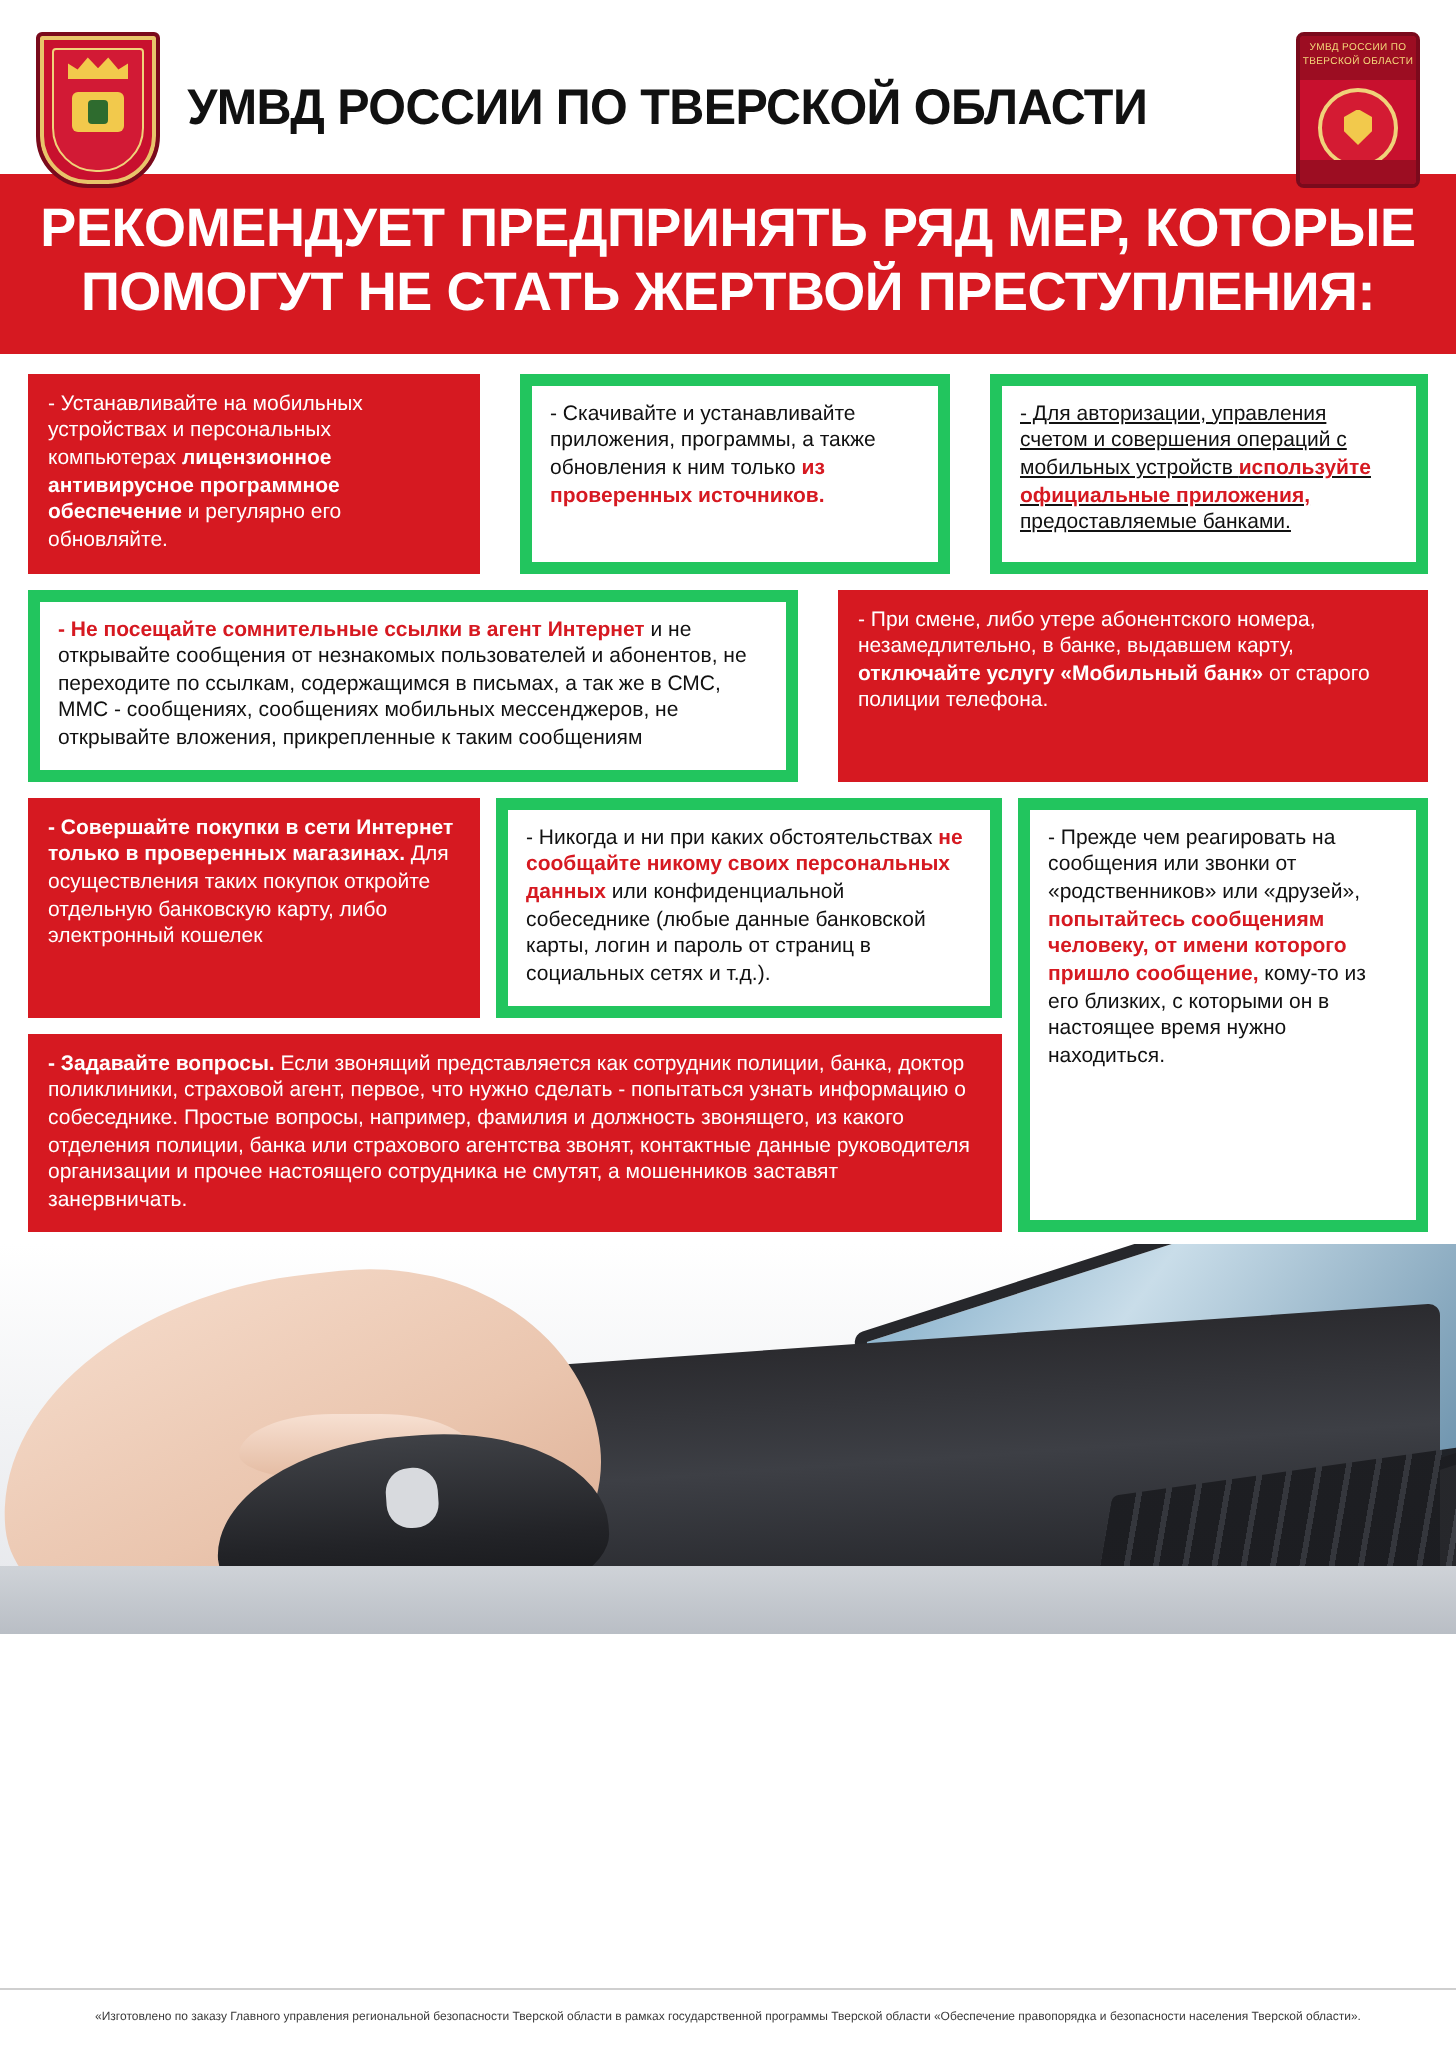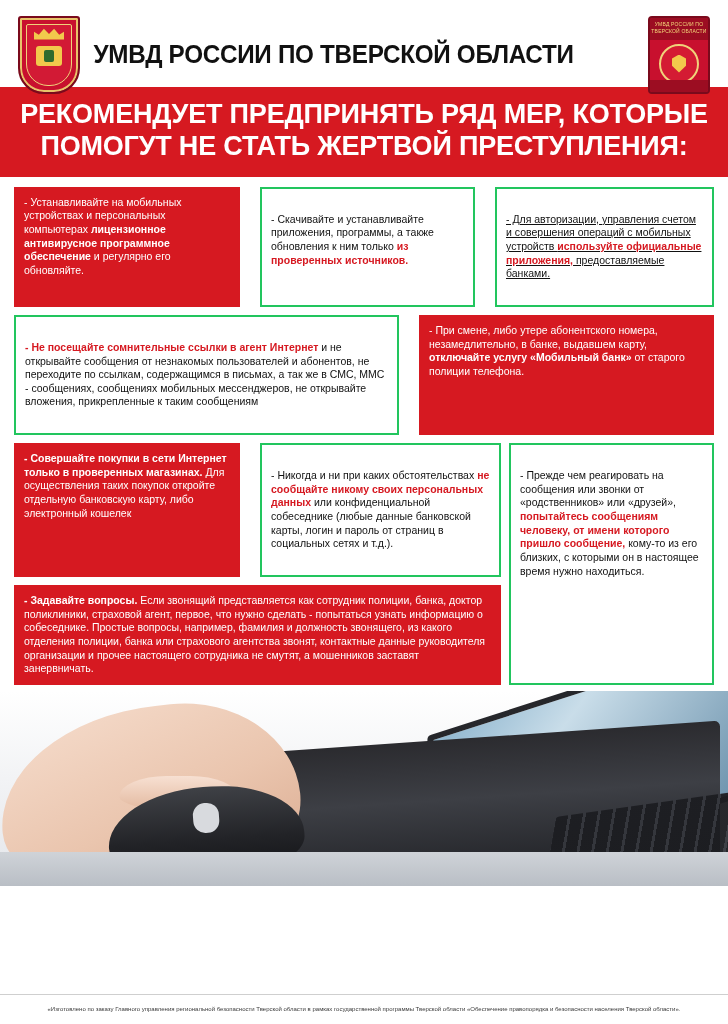--- a/index.html
+++ b/index.html
@@ -176,22 +176,22 @@
     background: #d61921;
     color: #ffffff;
     padding: 9px 10px 9px 10px;
     box-sizing: border-box;
     font-size: 10.5px;
     line-height: 1.3;
   }
   .card.white {
     background: #ffffff;
     color: #111111;
-    border: 2px solid #22c55e;
-    padding: 24px 9px;
+    border: 6px solid #22c55e;
+    padding: 8px 9px;
   }
   .hl-white { font-weight: bold; color: #ffffff; }
   .hl-red { font-weight: bold; color: #d61921; }
 
   
   .r1 .c1 { flex: 0 0 226px; }
   .r1 .c2 { flex: 0 0 215px; }
   .r1 .c3 { flex: 1 1 auto; text-decoration: underline; }
 
   .r2 .c1 { flex: 0 0 385px; }
@@ -206,21 +206,21 @@
     flex: 0 0 487px;
     display: flex;
     flex-direction: column;
     gap: 8px;
   }
   .right-tall {
     flex: 1 1 auto;
   }
   .mid-row {
     display: flex;
-    gap: 20px;
+    gap: 8px;
   }
   .mid-row .c1 { flex: 0 0 226px; }
   .mid-row .c2 { flex: 1 1 auto; }
 
   
   .photo {
     position: relative;
     width: 728px;
     height: 195px;
     overflow: hidden;

